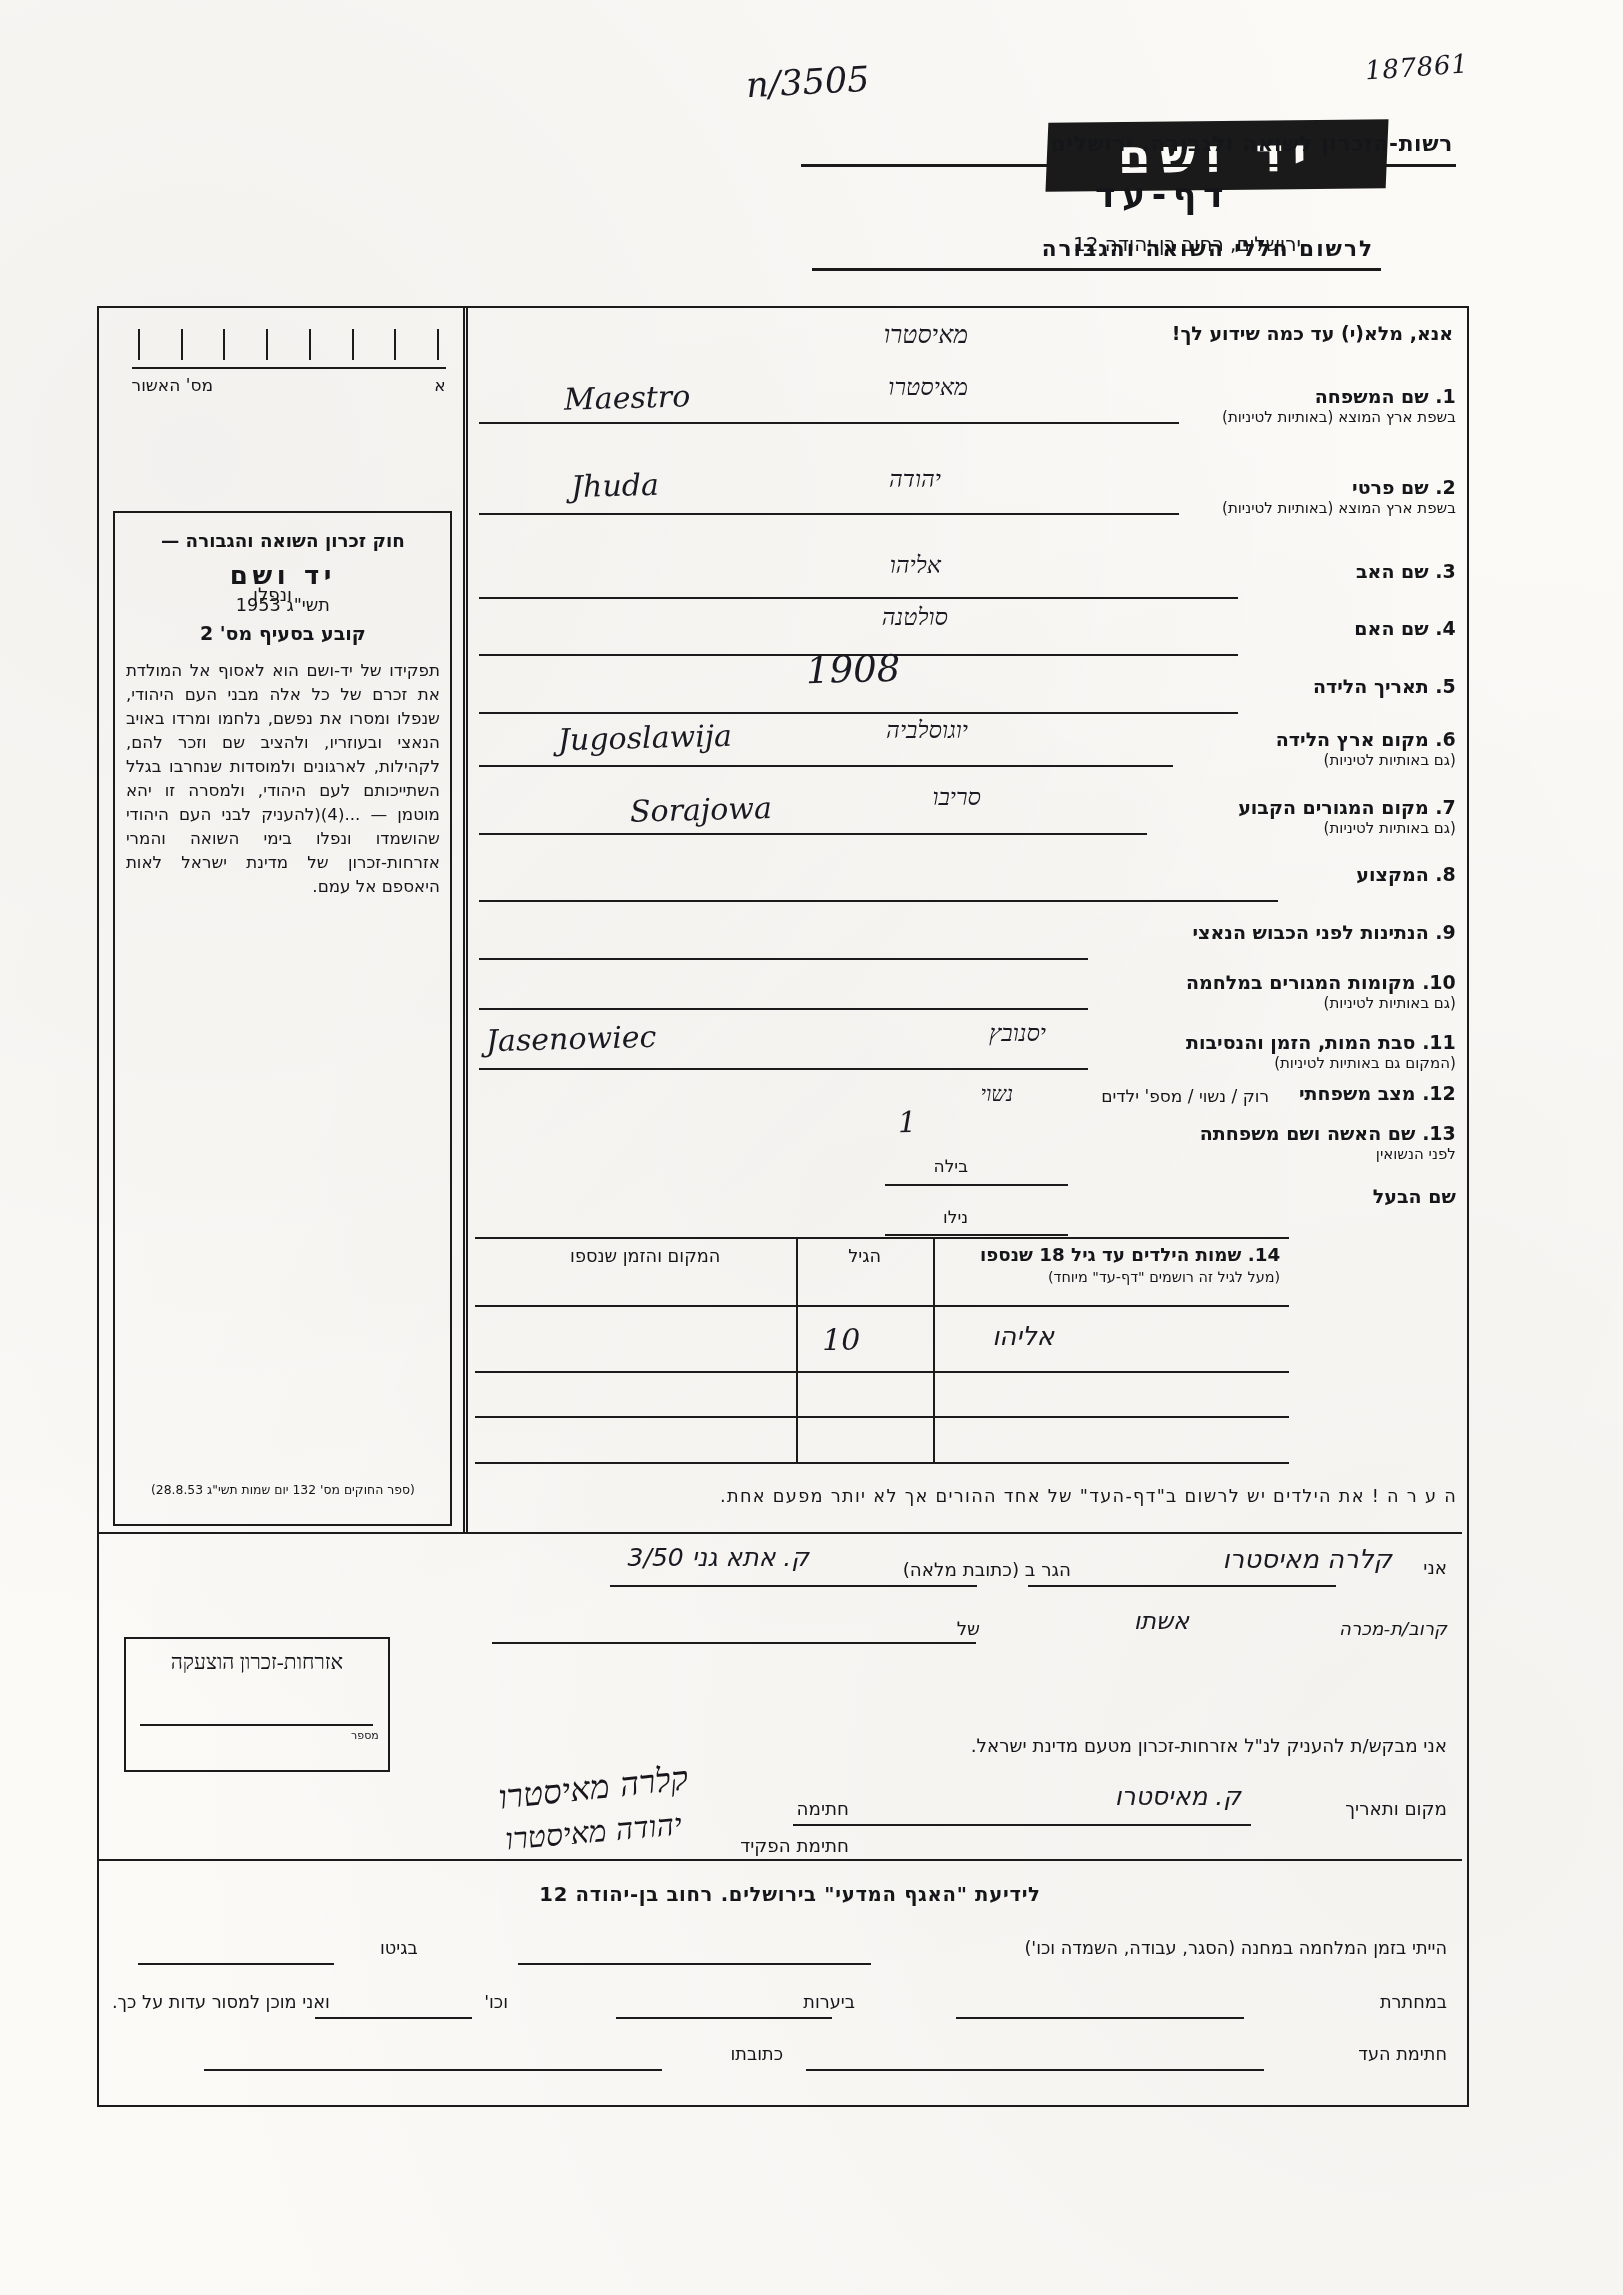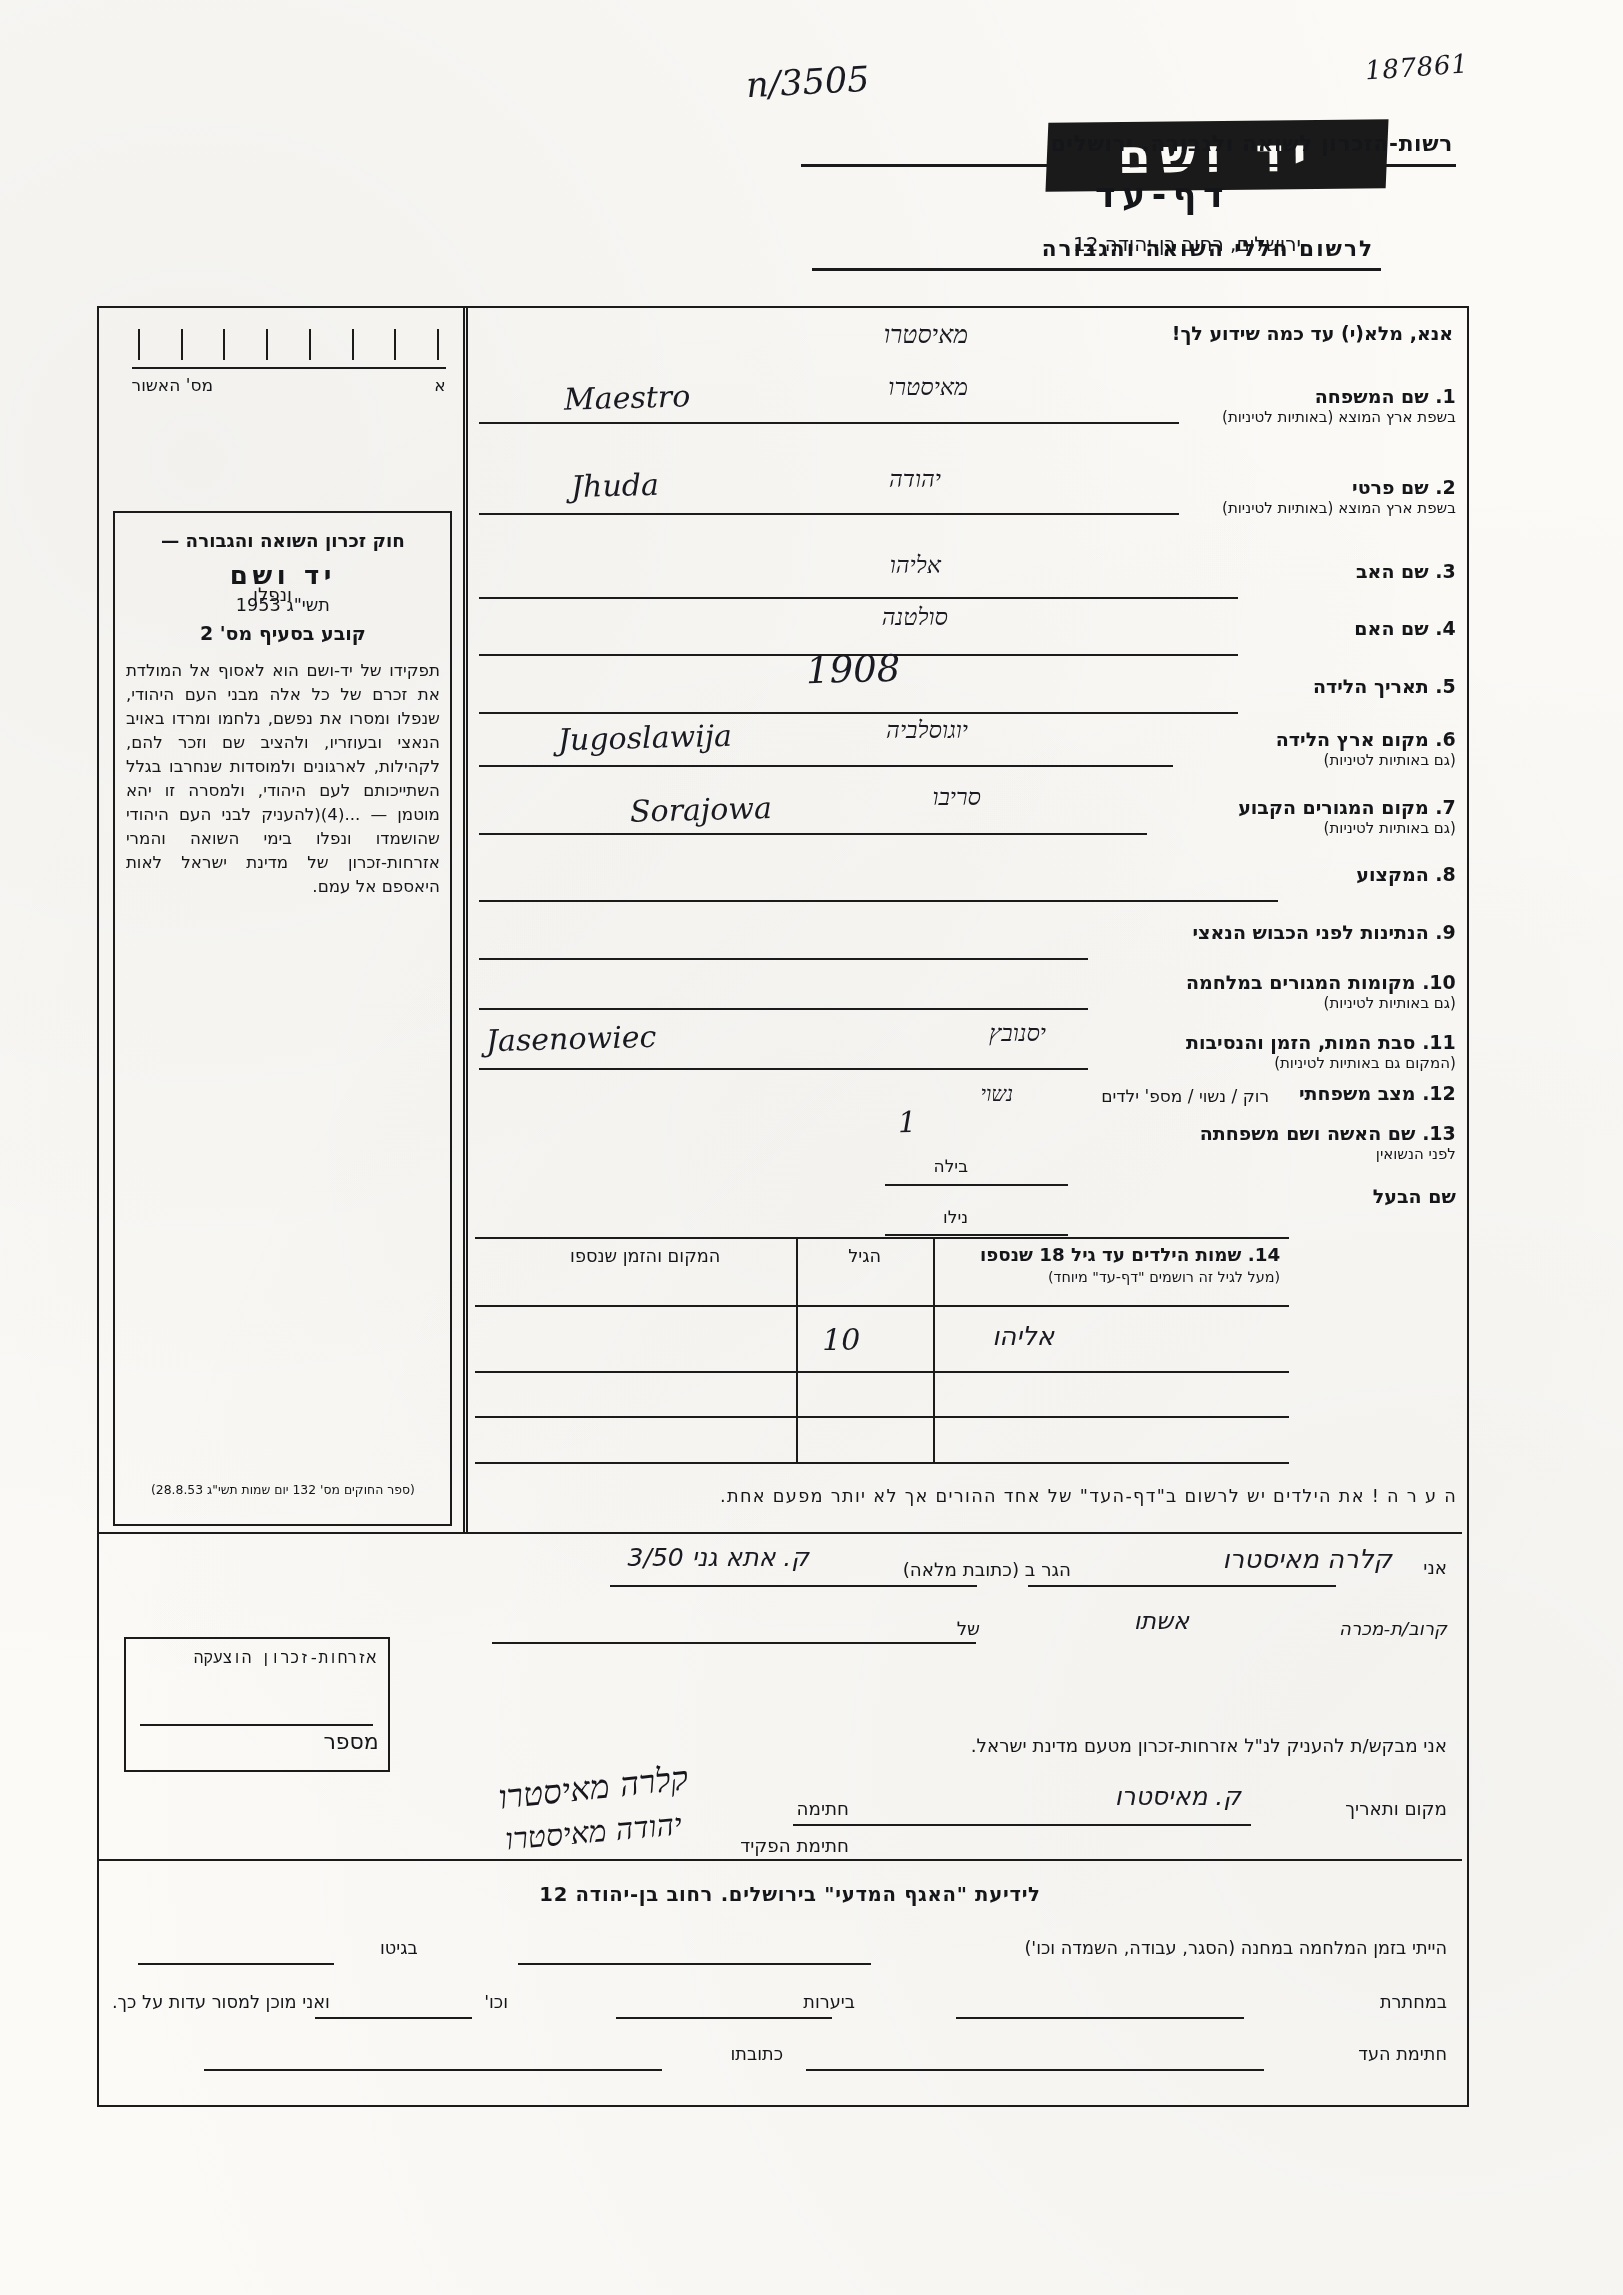--- a/index.html
+++ b/index.html
@@ -151,27 +151,27 @@
     font-size:12.4px;line-height:17px;direction:rtl;text-align:center;
     font-family:"DejaVu Sans",sans-serif;
   }
 
   .citizen-box{
     position:absolute;left:25px;top:1329px;width:262px;height:131px;
     border:2px solid #1b1b1b;
   }
   .citizen-title{
     position:absolute;left:0;top:10.5px;width:100%;text-align:center;
-    font-size:16px;direction:rtl;font-family:Liberation Mono, monospace;padding-left:28px;
+    font-size:21px;direction:rtl;font-family:Liberation Serif, serif;
   }
   .citizen-rule{
     position:absolute;left:14.4px;top:85px;width:233px;height:2px;background:#1b1b1b;
   }
   .citizen-label{
-    position:absolute;right:9.2px;top:90px;font-size:22px;direction:rtl;
+    position:absolute;right:9.2px;top:90px;font-size:11px;direction:rtl;
     font-family:"DejaVu Sans",sans-serif;
     margin-left:12px;
   }
 
   
   .formcol{position:absolute;left:367px;top:0;width:999px;height:1224px;}
   .q-head{
     position:absolute;right:11.8px;top:14.4px;direction:rtl;
     font-size:19px;font-family:"DejaVu Sans",sans-serif;font-weight:bold;
   }

